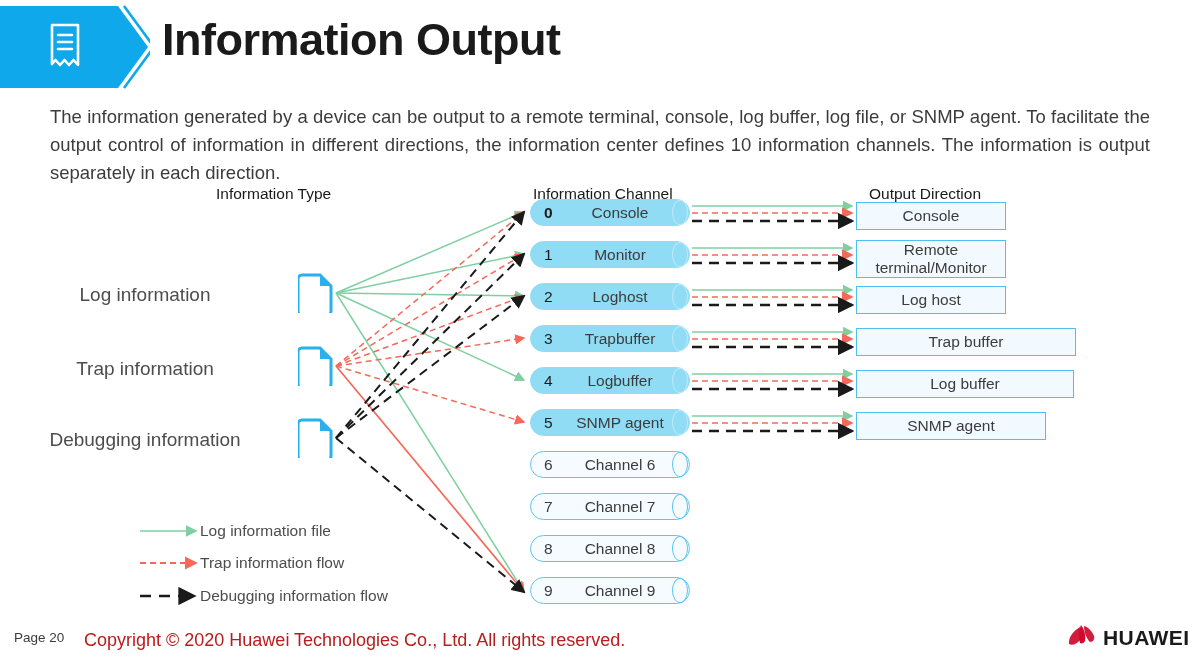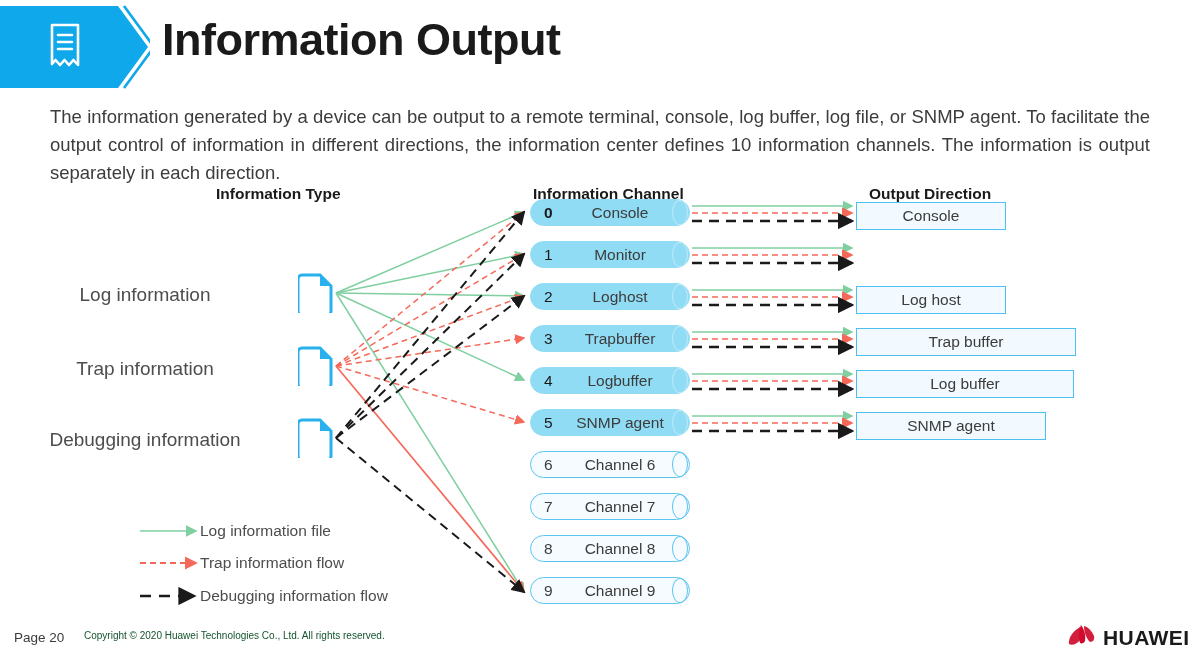--- a/index.html
+++ b/index.html
@@ -23,21 +23,21 @@
     position:absolute;left:50px;top:103px;width:1100px;
     font-size:18.5px;color:#3c3c3c;line-height:1.52;
     text-align:justify;
   }
 
   
   .diagram{position:absolute;left:0;top:178px;width:1200px;height:440px;}
   .svg-layer{position:absolute;left:0;top:0;width:1200px;height:440px;}
 
   .col-head{
-    position:absolute;font-size:15.5px;font-weight:bold;color:#1a1a1a;
+    position:absolute;font-size:15.5px;font-weight:normal;color:#1a1a1a;
     white-space:nowrap;
   }
   .ch-head{left:533px;top:7px;}
   .it-head{left:216px;top:7px;}
   .od-head{left:869px;top:7px;}
 
   
   .it-label{
     position:absolute;font-size:19px;color:#4d4d4d;white-space:nowrap;
     text-align:center;
@@ -86,21 +86,21 @@
     position:absolute;left:80px;top:1px;font-size:15.5px;color:#4d4d4d;
     white-space:nowrap;
   }
 
   
   .ft-page{
     position:absolute;left:14px;top:630px;font-size:13.5px;color:#3c3c3c;
     white-space:nowrap;
   }
   .ft-copy{
-    position:absolute;left:84px;top:630px;font-size:10px;color:#14532d;
+    position:absolute;left:84px;top:630px;font-size:18px;color:#b91c1c;
     white-space:nowrap;
   }
   .logo{position:absolute;left:1060px;top:622px;width:128px;height:30px;}
   .logo-text{
     position:absolute;left:1103px;top:626px;font-size:21px;
     font-weight:bold;color:#1a1a1a;letter-spacing:0.4px;
   }
 </style>
 </head>
 <body>
@@ -262,20 +262,24 @@
     </div>
     <div class="ch-pill empty" style="top:399px;">
       <span class="ch-num">9</span>
       <span class="ch-name">Channel 9</span>
       <span class="ch-cap"></span>
     </div>
 
     <div class="out-box" style="left:856px;top:24px;width:150px;height:28px;">
       <span>Console</span>
     </div>
+    <div class="out-box" style="left:856px;top:62px;width:150px;height:38px;flex-direction:column;">
+      <span>Remote</span>
+      <span>terminal/Monitor</span>
+    </div>
     <div class="out-box" style="left:856px;top:108px;width:150px;height:28px;">
       <span>Log host</span>
     </div>
     <div class="out-box" style="left:856px;top:150px;width:220px;height:28px;">
       <span>Trap buffer</span>
     </div>
     <div class="out-box" style="left:856px;top:192px;width:218px;height:28px;">
       <span>Log buffer</span>
     </div>
     <div class="out-box" style="left:856px;top:234px;width:190px;height:28px;">

